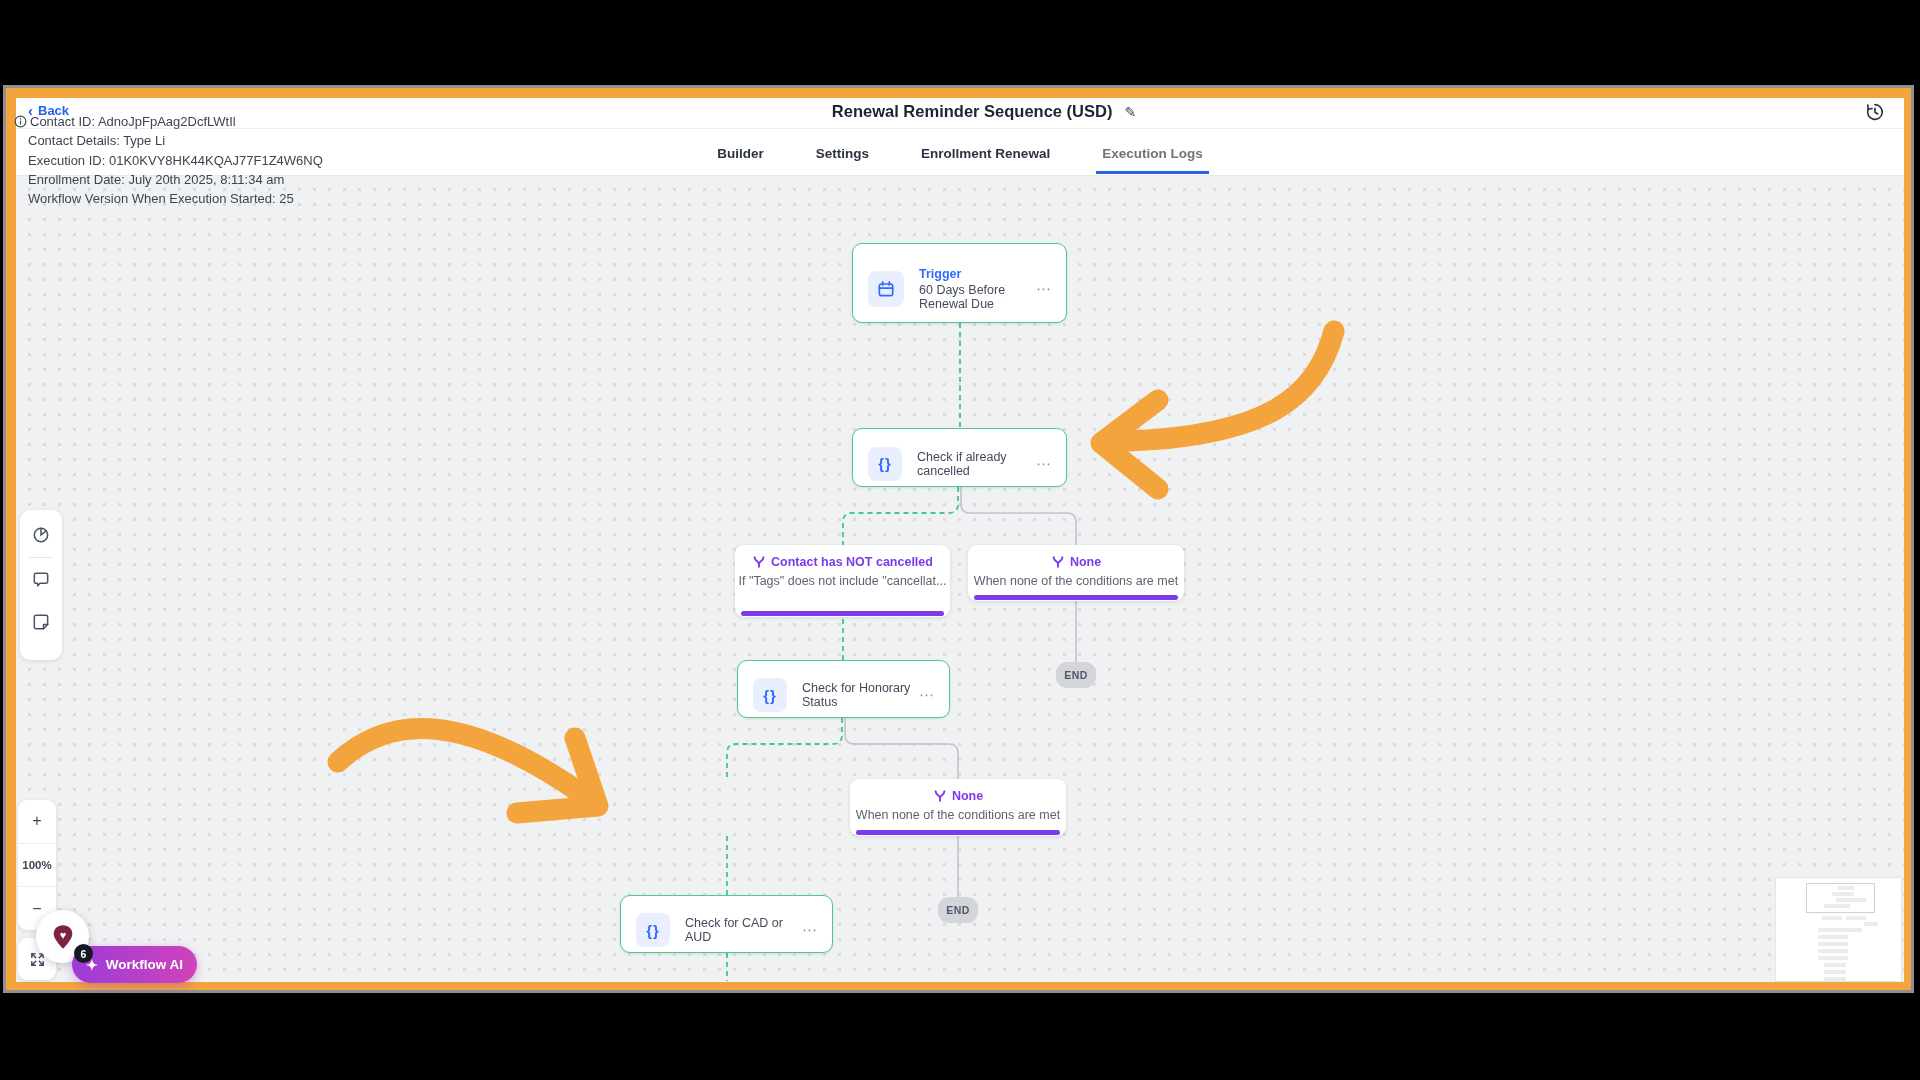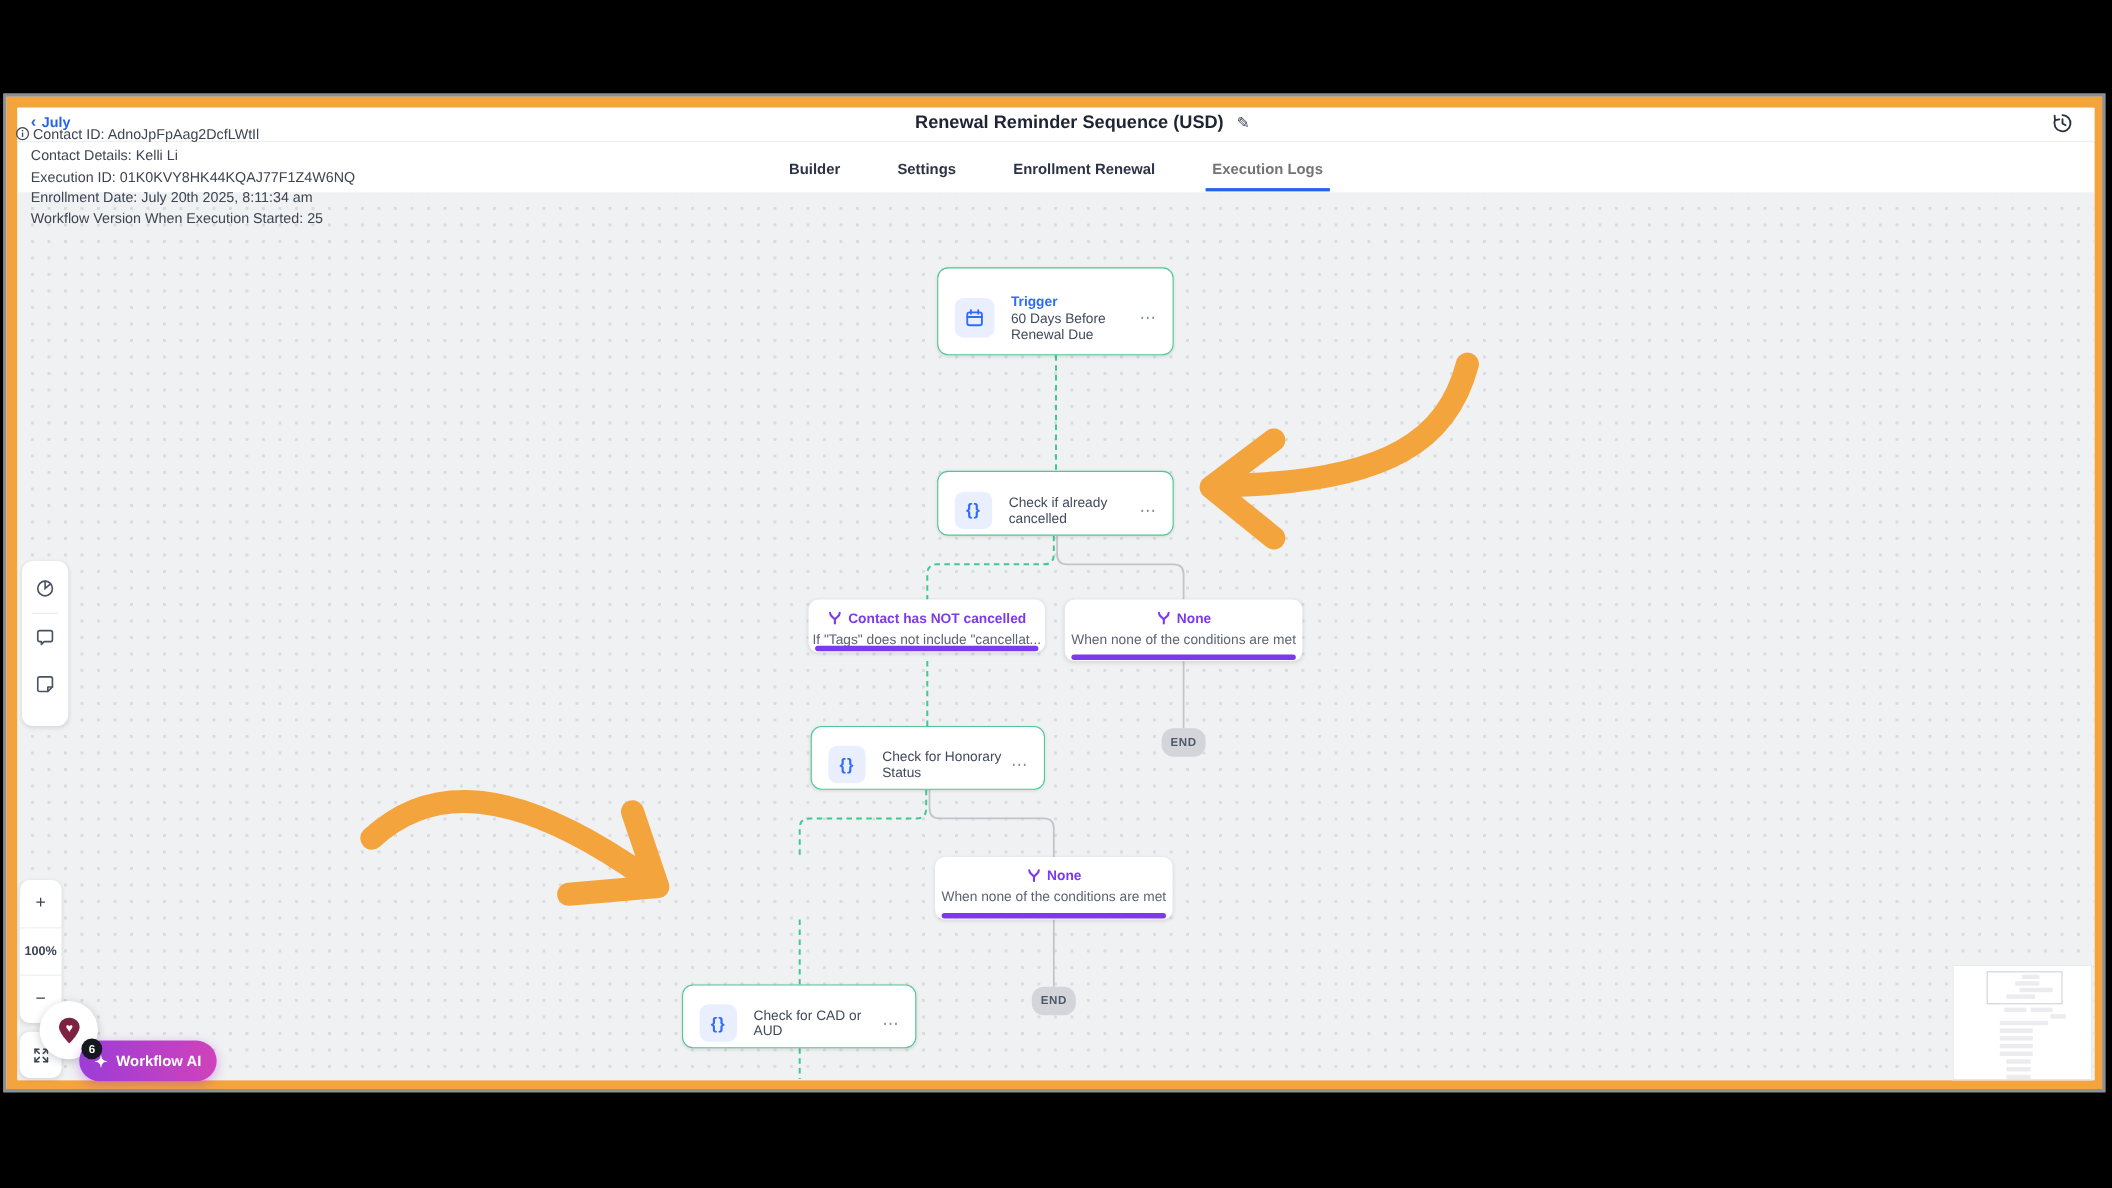--- a/index.html
+++ b/index.html
@@ -112,21 +112,21 @@
 
   <div class="win-frame">
     <div class="win-orange"></div>
   </div>
 
   <div class="app">
 
     <div class="hdr-row1">
       <div class="back">
         <span class="chev">‹</span>
-        <span>July</span>
+        <span>Back</span>
       </div>
       <div class="title-wrap">
         <span class="title">Renewal Reminder Sequence (USD)</span><span class="edit-ic">✎</span>
       </div>
       <svg class="hist-ic" viewBox="0 0 24 24" fill="none" stroke="currentColor" stroke-width="1.8" stroke-linecap="round">
         <path d="M12 4 a8 8 0 1 1 -7.5 5"></path>
         <path d="M4.2 4.5 L4.5 9 L8.8 8.2" fill="none"></path>
         <path d="M12 8 v4.3 l3 1.8"></path>
       </svg>
     </div>
@@ -142,21 +142,21 @@
   </div>
 
   <div class="exec-info">
     <div class="line">
       <svg class="info-ic" width="13" height="13" viewBox="0 0 14 14">
         <circle cx="7" cy="7" r="5.8" fill="none" stroke="#3d4452" stroke-width="1.2"></circle>
         <rect x="6.35" y="6" width="1.3" height="4.2" fill="#3d4452"></rect>
         <rect x="6.35" y="3.4" width="1.3" height="1.4" fill="#3d4452"></rect>
       </svg><span>Contact ID: AdnoJpFpAag2DcfLWtIl</span>
     </div>
-    <div class="line">Contact Details: Kelli Li</div>
+    <div class="line">Contact Details: Type Li</div>
     <div class="line">Execution ID: 01K0KVY8HK44KQAJ77F1Z4W6NQ</div>
     <div class="line">Enrollment Date: July 20th 2025, 8:11:34 am</div>
     <div class="line">Workflow Version When Execution Started: 25</div>
   </div>
 
   <svg class="overlay">
 
     <g stroke="#c2c4ca" stroke-width="1.6" fill="none">
       <path d="M961,487 V504 Q961,513 970,513 H1067 Q1076,513 1076,522 V545"></path>
       <path d="M1076,601 V662"></path>
@@ -198,21 +198,21 @@
   </div>
 
   <div class="node green" style="left:852px; top:428px; width:215px; height:59px;">
     <div class="node-flex">
       <div class="icon-box braces" style="width:34px;height:34px;">{}</div>
       <div class="node-text">Check if already cancelled</div>
       <div class="dots">⋯</div>
     </div>
   </div>
 
-  <div class="branch" style="left:735px; top:545px; width:215px; height:48px;">
+  <div class="branch" style="left:735px; top:545px; width:215px; height:72px;">
     <div class="b-title">
       <svg width="14" height="14" viewBox="0 0 16 16" fill="none" stroke="#7c3aed" stroke-width="2.2" stroke-linecap="round">
         <path d="M3,2.5 C3,7 8,7 8,10 M13,2.5 C13,7 8,7 8,10 L8,13.5"></path>
       </svg>
       <span>Contact has NOT cancelled</span>
     </div>
     <div class="b-sub">If "Tags" does not include "cancellat...</div>
   </div>
 
   <div class="branch" style="left:968px; top:545px; width:216px; height:56px;">

